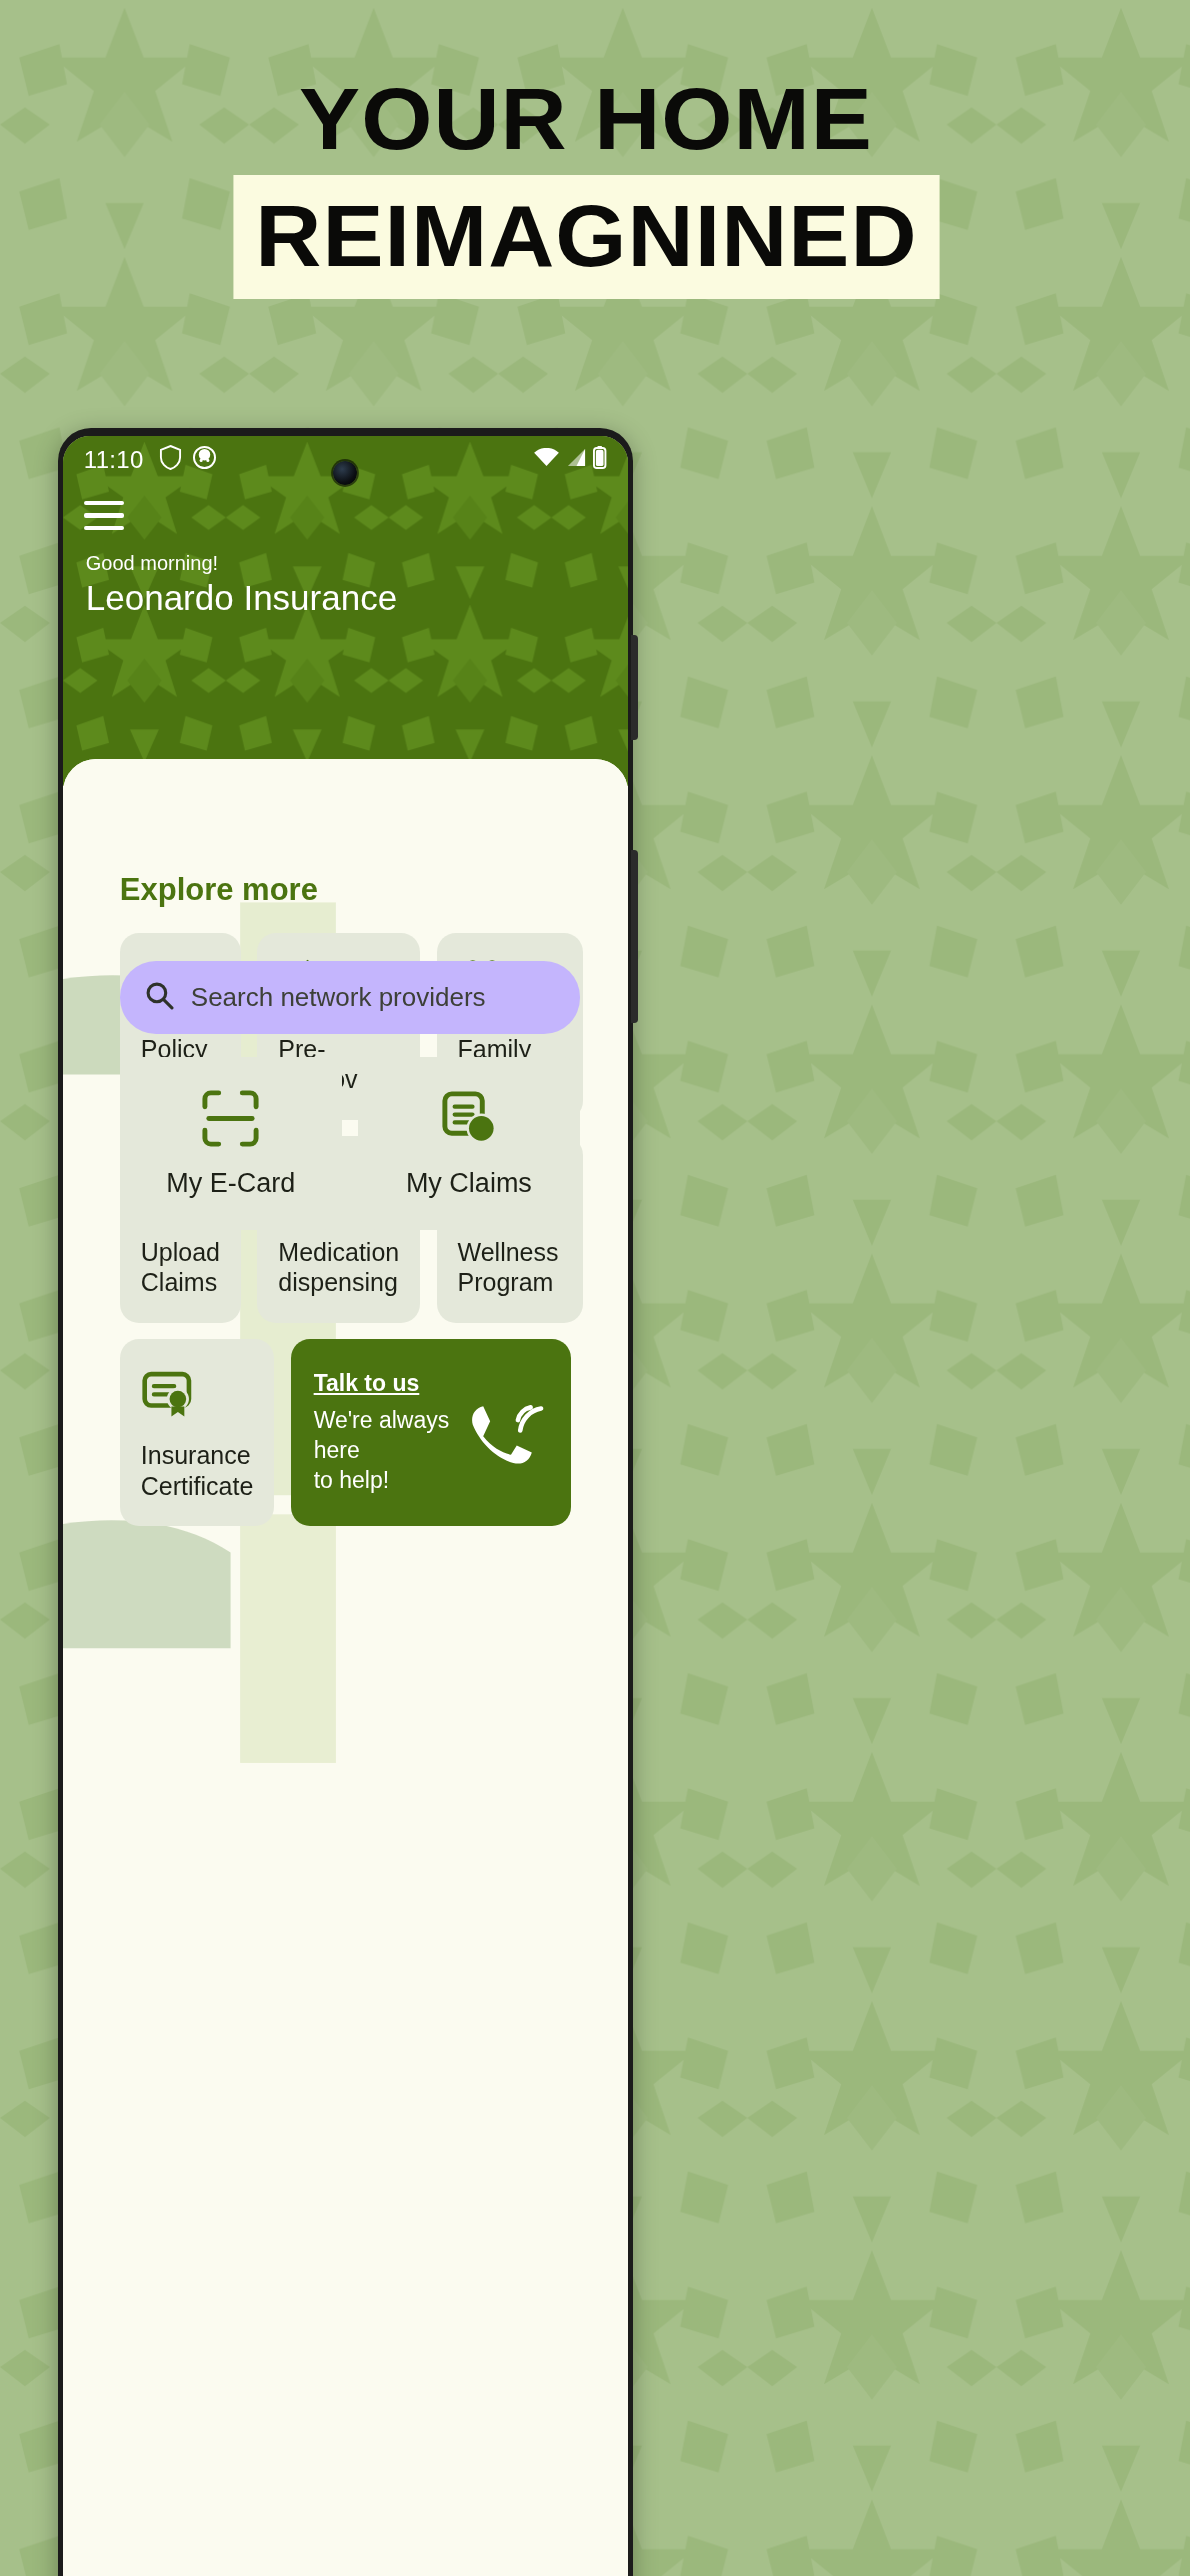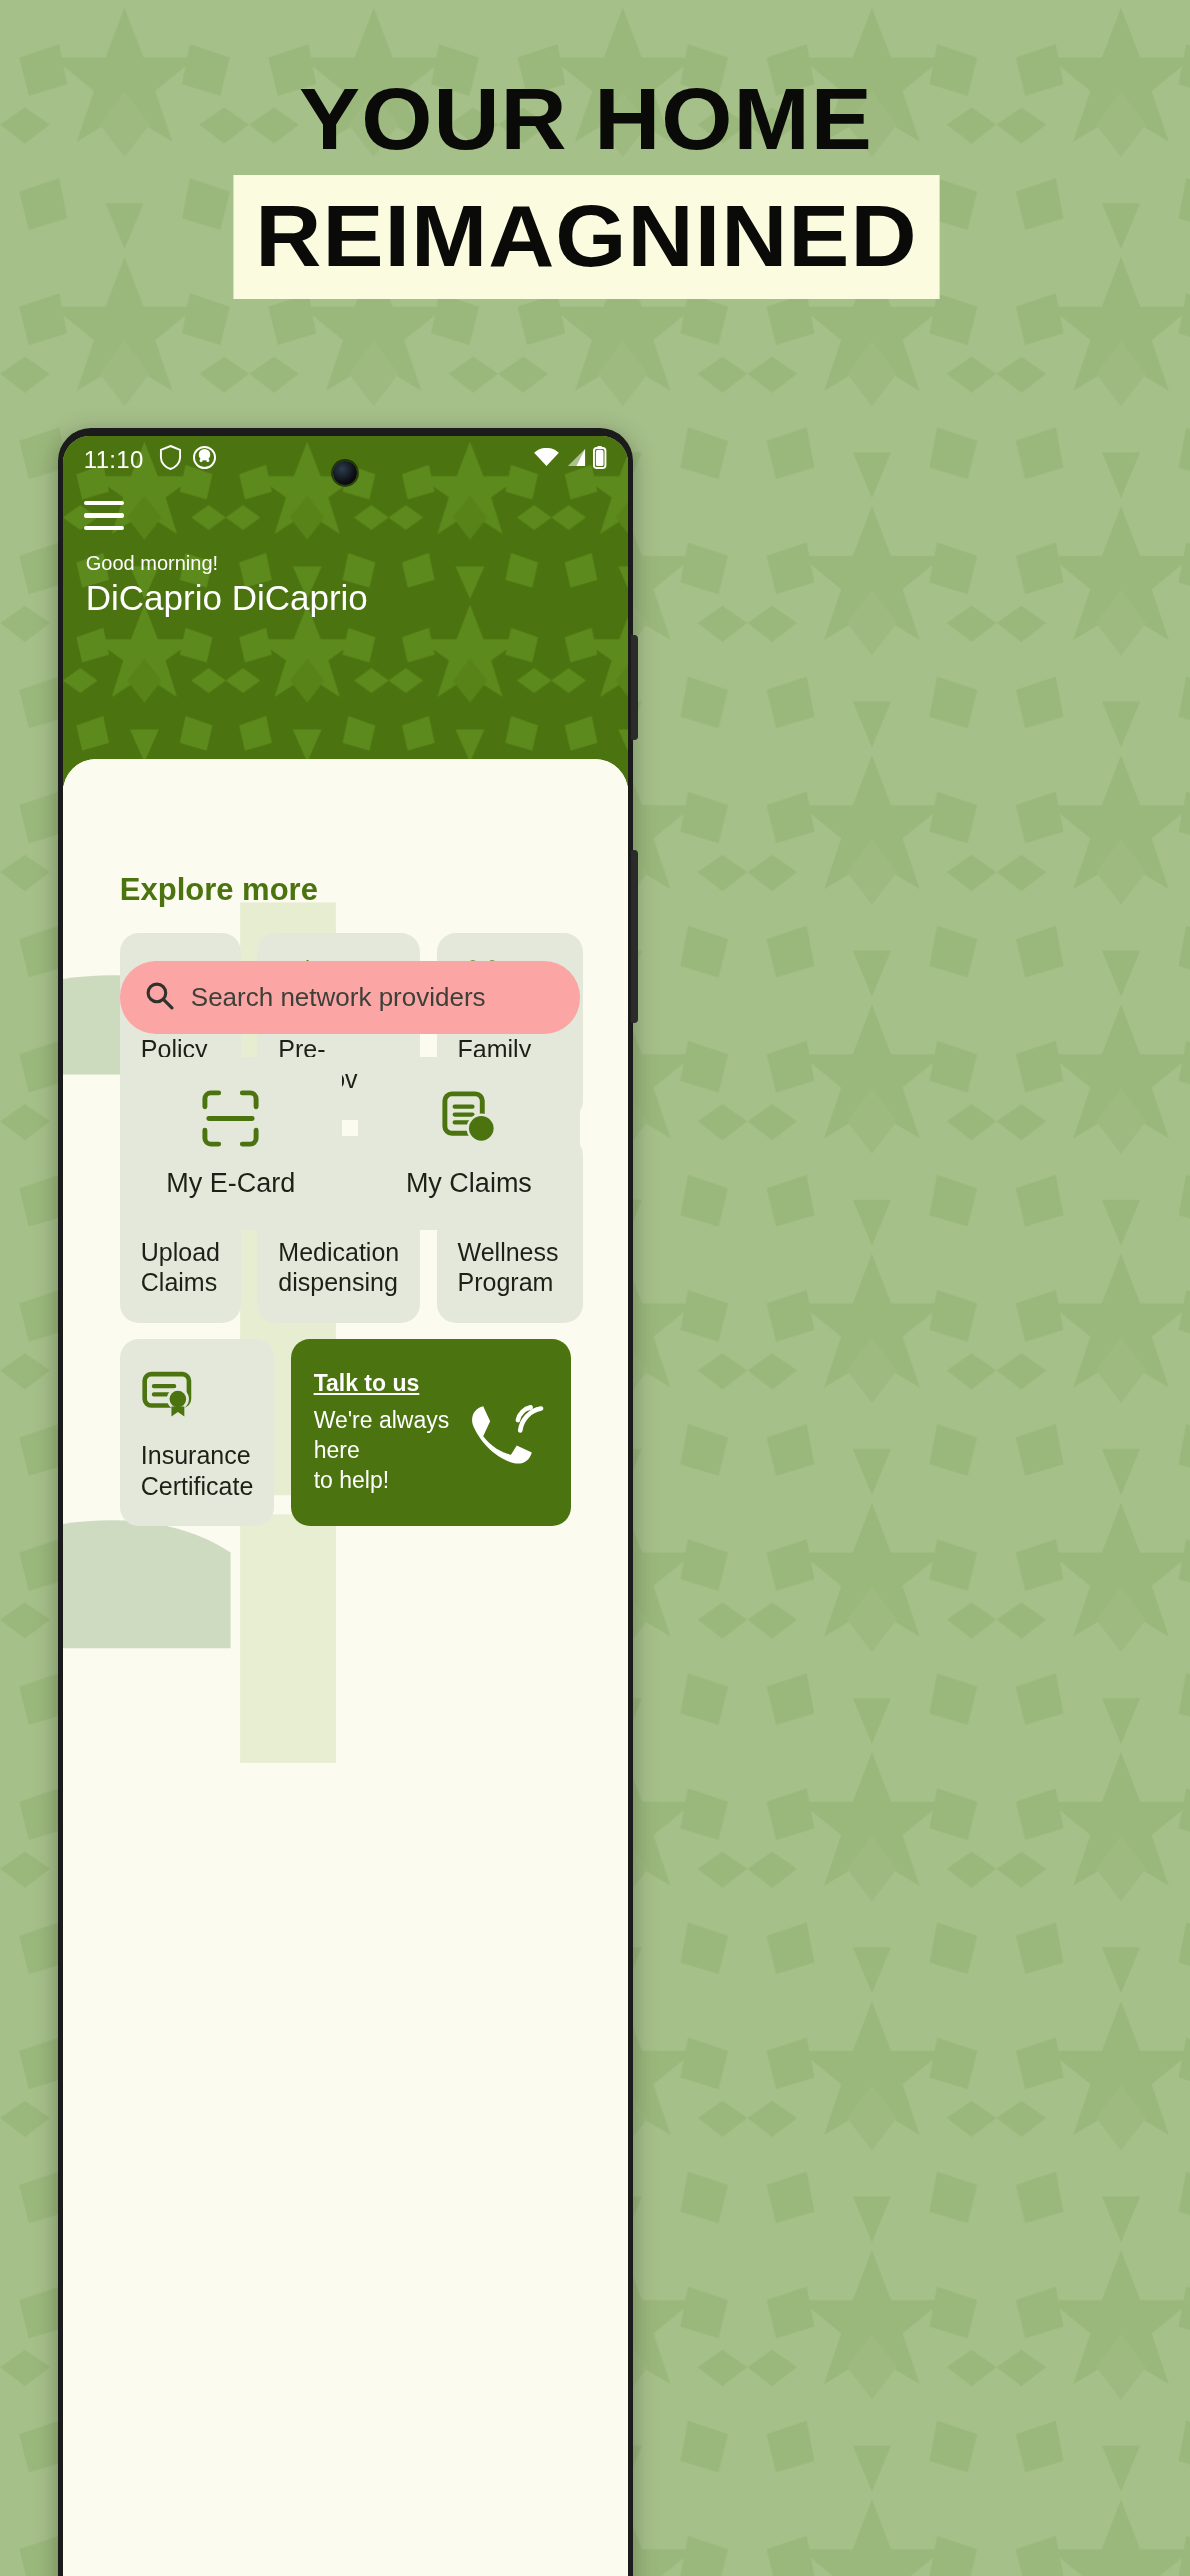--- a/index.html
+++ b/index.html
@@ -100,21 +100,21 @@
   .hamburger span { display:block; height:4.8px; background:#fff; border-radius:1.9px; }
 
   .greeting { position:relative; z-index:2; padding:21px 23px 0 23px; color:#fff; }
   .greeting .g1 { font-size:20px; line-height:1.25; }
   .greeting .g2 { font-size:35px; line-height:1.25; }
 
   
   .search-bar {
     position:absolute; z-index:6; left:57px; top:525px;
     width:460px; height:73px;
-    background:#fca5a5; border-radius:36px;
+    background:#c4b5fd; border-radius:36px;
     display:flex; align-items:center; padding:0 25px; gap:17px;
   }
   .search-bar .txt { font-size:26px; color:#3d4038; }
 
   
   .quick-row {
     position:absolute; z-index:6; left:57px; top:621px;
     width:460px; display:flex; gap:16.3px;
   }
   .quick-card {
@@ -278,21 +278,21 @@
       </div>
 
       <div class="hamburger">
         <span></span>
           <span></span>
           <span></span>
       </div>
 
       <div class="greeting">
         <div class="g1">Good morning!</div>
-        <div class="g2">DiCaprio DiCaprio</div>
+        <div class="g2">Leonardo Insurance</div>
       </div>
     </div>
 
     <div class="sheet">
       <div class="sheet-deco">
         <svg viewBox="0 0 590 1960" preserveAspectRatio="none">
           <rect width="590" height="1960" fill="#fbfbf0"></rect>
           <path d="M0 230 C 60 222 110 226 150 250 L150 330 L0 330 Z" fill="#c3d3b4" opacity=".85"></path>
           <rect x="185" y="150" width="100" height="300" fill="#dfe8c5" opacity=".75"></rect>
           <rect x="185" y="470" width="100" height="300" fill="#dfe8c5" opacity=".75"></rect>

